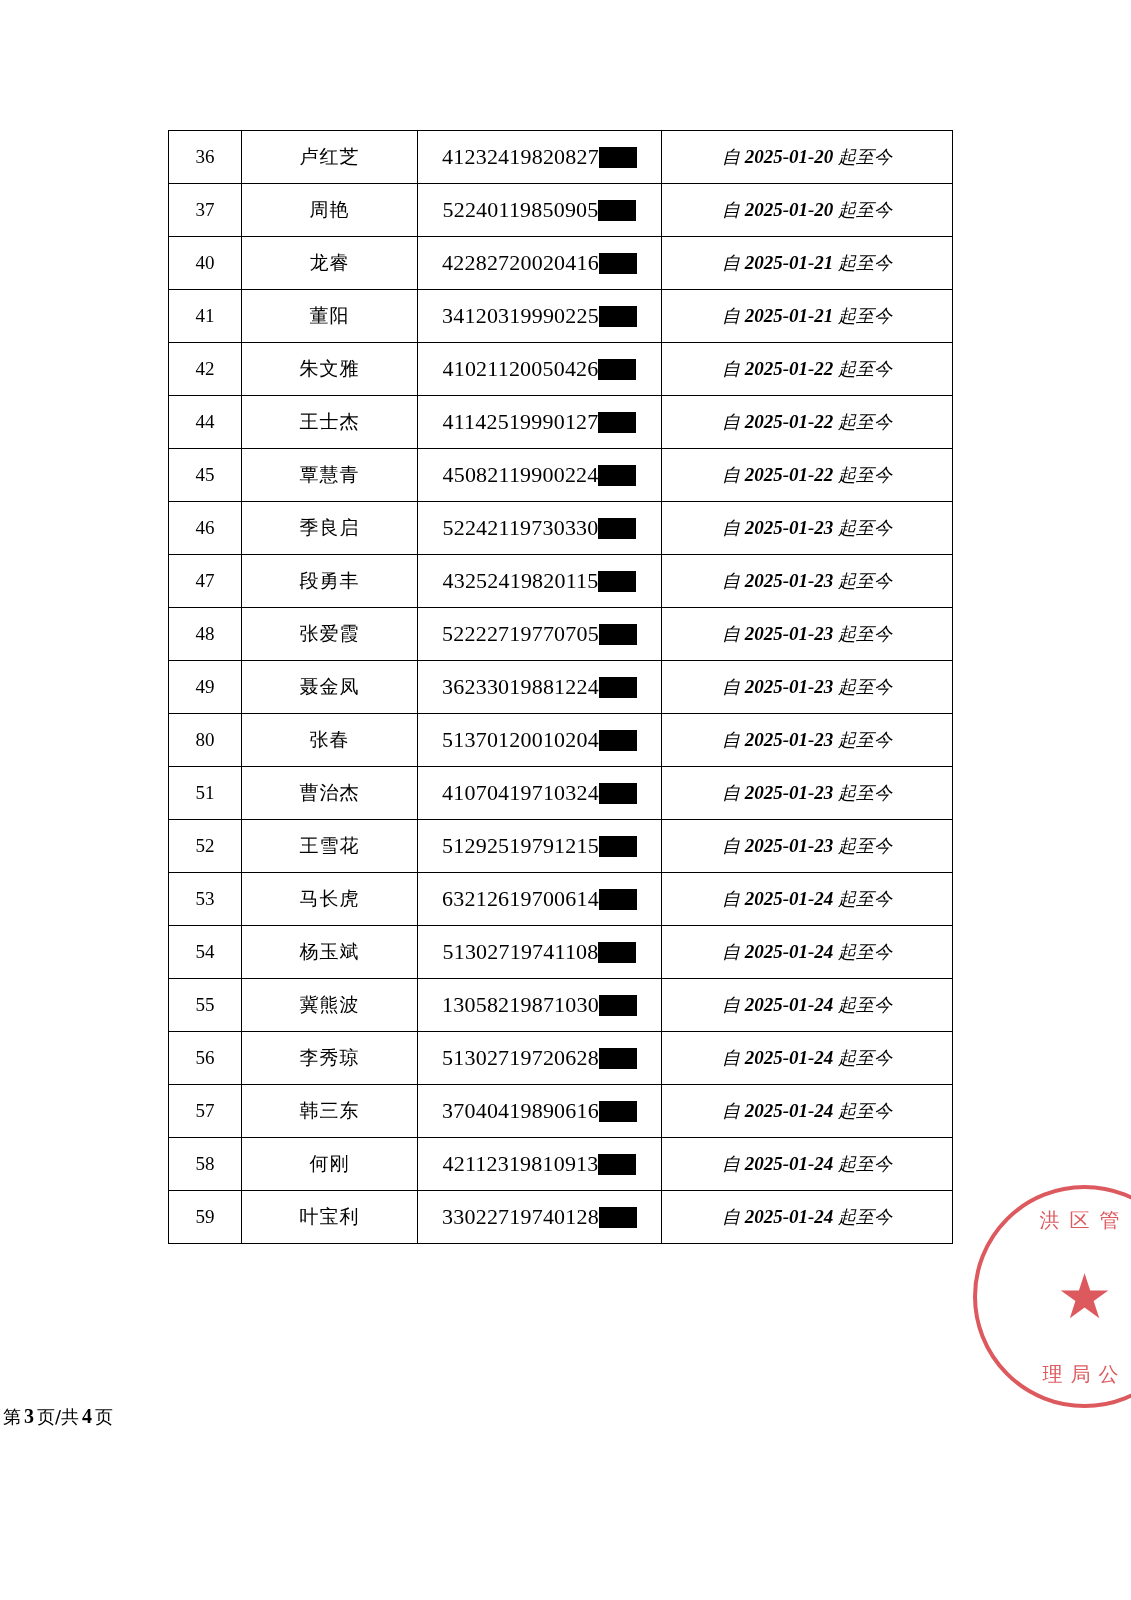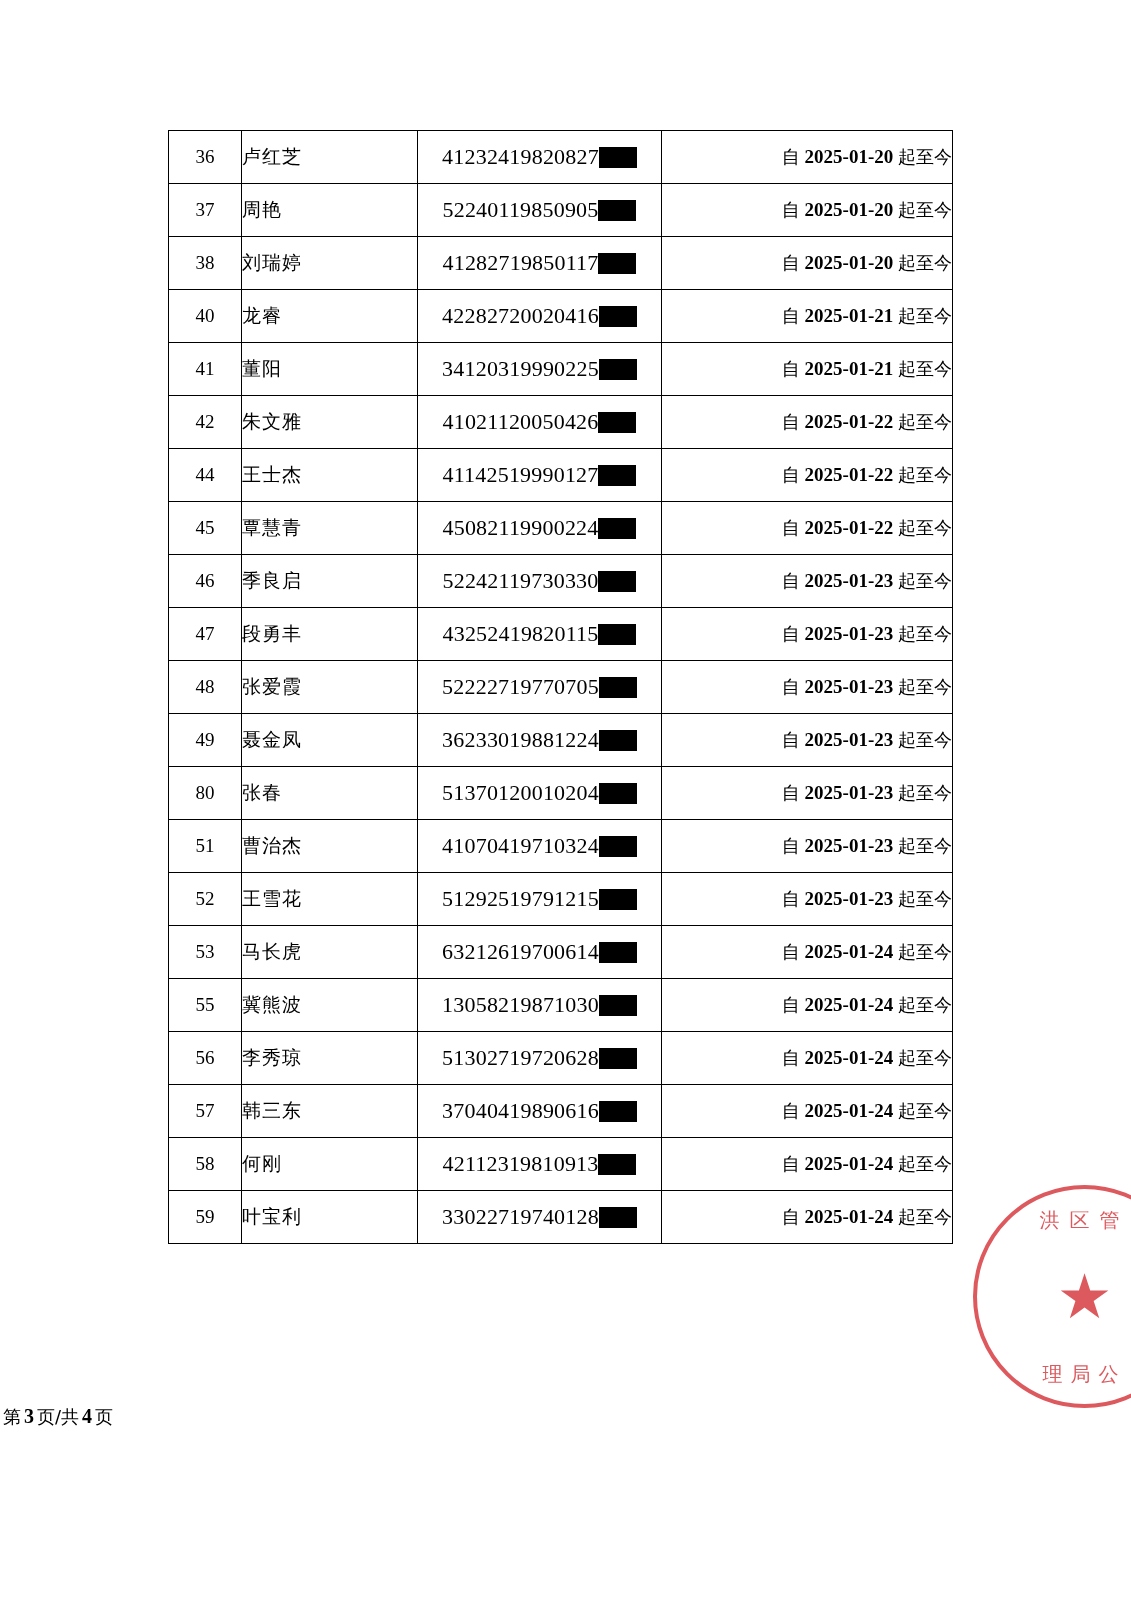--- a/index.html
+++ b/index.html
@@ -46,37 +46,38 @@
   }
 
   td.col-index {
     width: 72px;
     text-align: center;
     font-family: "Liberation Serif", serif;
   }
 
   td.col-name {
     width: 175px;
-    text-align: left;
+    text-align: center;
     font-family: Liberation Sans, sans-serif;
     font-size: 19px;
     letter-spacing: 1px;
     margin-left: 16px;
   }
 
   td.col-id {
     width: 243px;
     text-align: center;
     white-space: nowrap;
   }
 
   td.col-period {
     width: 290px;
-    text-align: right;
+    text-align: center;
     padding-left: 14px;
+    font-style: italic;
   }
 
   .id-inner {
     display: inline-block;
     white-space: nowrap;
     font-size: 22px;
     letter-spacing: 0.2px;
   }
 
   .redact {
@@ -177,26 +178,20 @@
             <td class="col-id"><span class="id-inner"><span>41232419820827</span><span class="redact"></span></span></td>
             <td class="col-period"><span class="period-text"><span class="cn">自</span> <span class="num">2025-01-20</span> <span class="cn">起至今</span></span></td>
           </tr>
           <tr>
             <td class="col-index">37</td>
             <td class="col-name">周艳</td>
             <td class="col-id"><span class="id-inner"><span>52240119850905</span><span class="redact"></span></span></td>
             <td class="col-period"><span class="period-text"><span class="cn">自</span> <span class="num">2025-01-20</span> <span class="cn">起至今</span></span></td>
           </tr>
           <tr>
-            <td class="col-index">38</td>
-            <td class="col-name">刘瑞婷</td>
-            <td class="col-id"><span class="id-inner"><span>41282719850117</span><span class="redact"></span></span></td>
-            <td class="col-period"><span class="period-text"><span class="cn">自</span> <span class="num">2025-01-20</span> <span class="cn">起至今</span></span></td>
-          </tr>
-          <tr>
             <td class="col-index">40</td>
             <td class="col-name">龙睿</td>
             <td class="col-id"><span class="id-inner"><span>42282720020416</span><span class="redact"></span></span></td>
             <td class="col-period"><span class="period-text"><span class="cn">自</span> <span class="num">2025-01-21</span> <span class="cn">起至今</span></span></td>
           </tr>
           <tr>
             <td class="col-index">41</td>
             <td class="col-name">董阳</td>
             <td class="col-id"><span class="id-inner"><span>34120319990225</span><span class="redact"></span></span></td>
             <td class="col-period"><span class="period-text"><span class="cn">自</span> <span class="num">2025-01-21</span> <span class="cn">起至今</span></span></td>
@@ -258,20 +253,26 @@
           <tr>
             <td class="col-index">52</td>
             <td class="col-name">王雪花</td>
             <td class="col-id"><span class="id-inner"><span>51292519791215</span><span class="redact"></span></span></td>
             <td class="col-period"><span class="period-text"><span class="cn">自</span> <span class="num">2025-01-23</span> <span class="cn">起至今</span></span></td>
           </tr>
           <tr>
             <td class="col-index">53</td>
             <td class="col-name">马长虎</td>
             <td class="col-id"><span class="id-inner"><span>63212619700614</span><span class="redact"></span></span></td>
+            <td class="col-period"><span class="period-text"><span class="cn">自</span> <span class="num">2025-01-24</span> <span class="cn">起至今</span></span></td>
+          </tr>
+          <tr>
+            <td class="col-index">54</td>
+            <td class="col-name">杨玉斌</td>
+            <td class="col-id"><span class="id-inner"><span>51302719741108</span><span class="redact"></span></span></td>
             <td class="col-period"><span class="period-text"><span class="cn">自</span> <span class="num">2025-01-24</span> <span class="cn">起至今</span></span></td>
           </tr>
           <tr>
             <td class="col-index">55</td>
             <td class="col-name">冀熊波</td>
             <td class="col-id"><span class="id-inner"><span>13058219871030</span><span class="redact"></span></span></td>
             <td class="col-period"><span class="period-text"><span class="cn">自</span> <span class="num">2025-01-24</span> <span class="cn">起至今</span></span></td>
           </tr>
           <tr>
             <td class="col-index">56</td>

